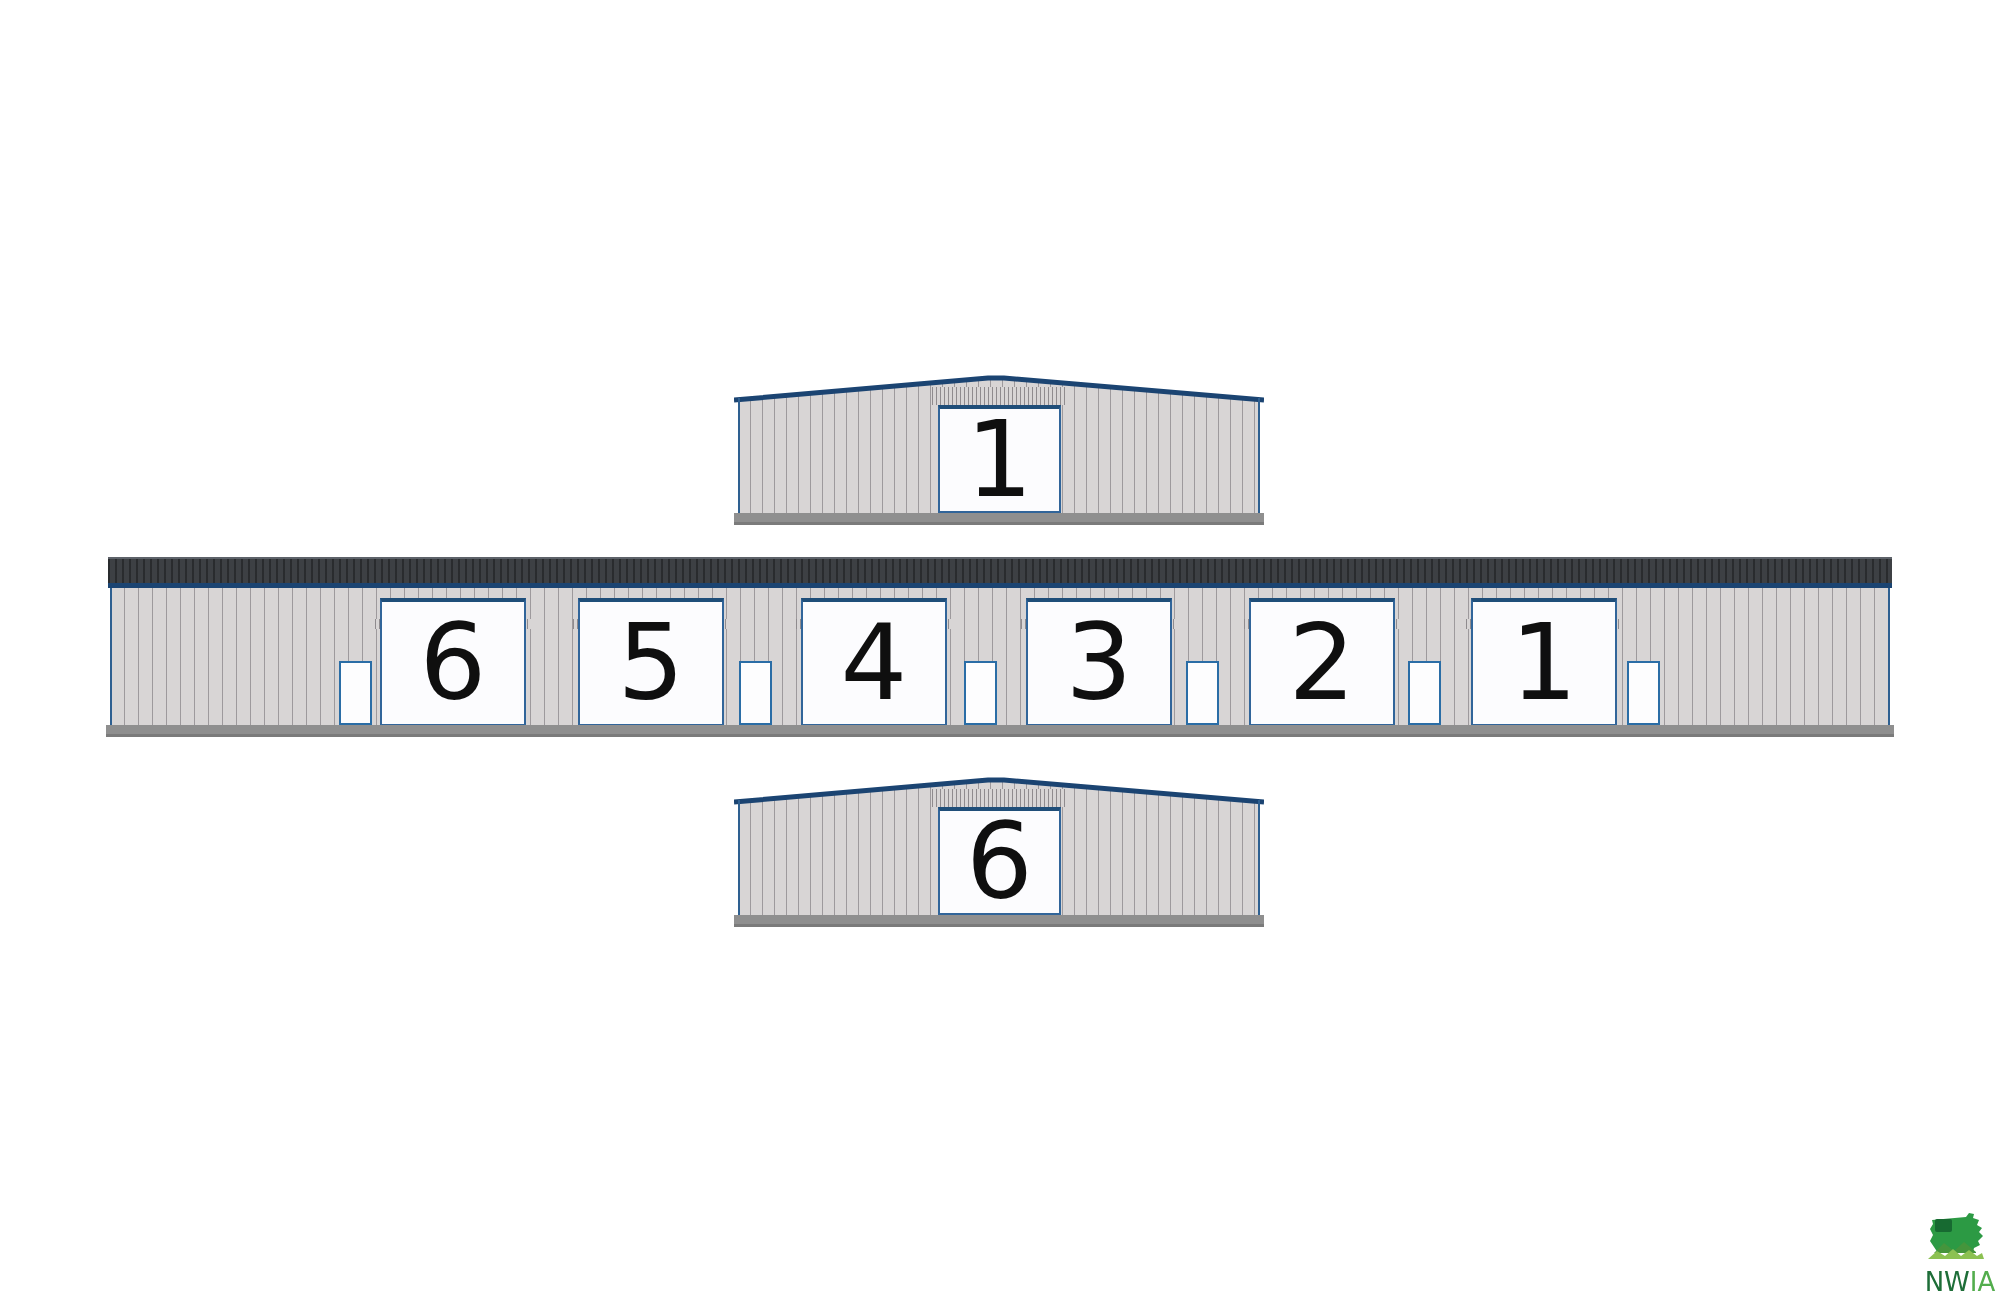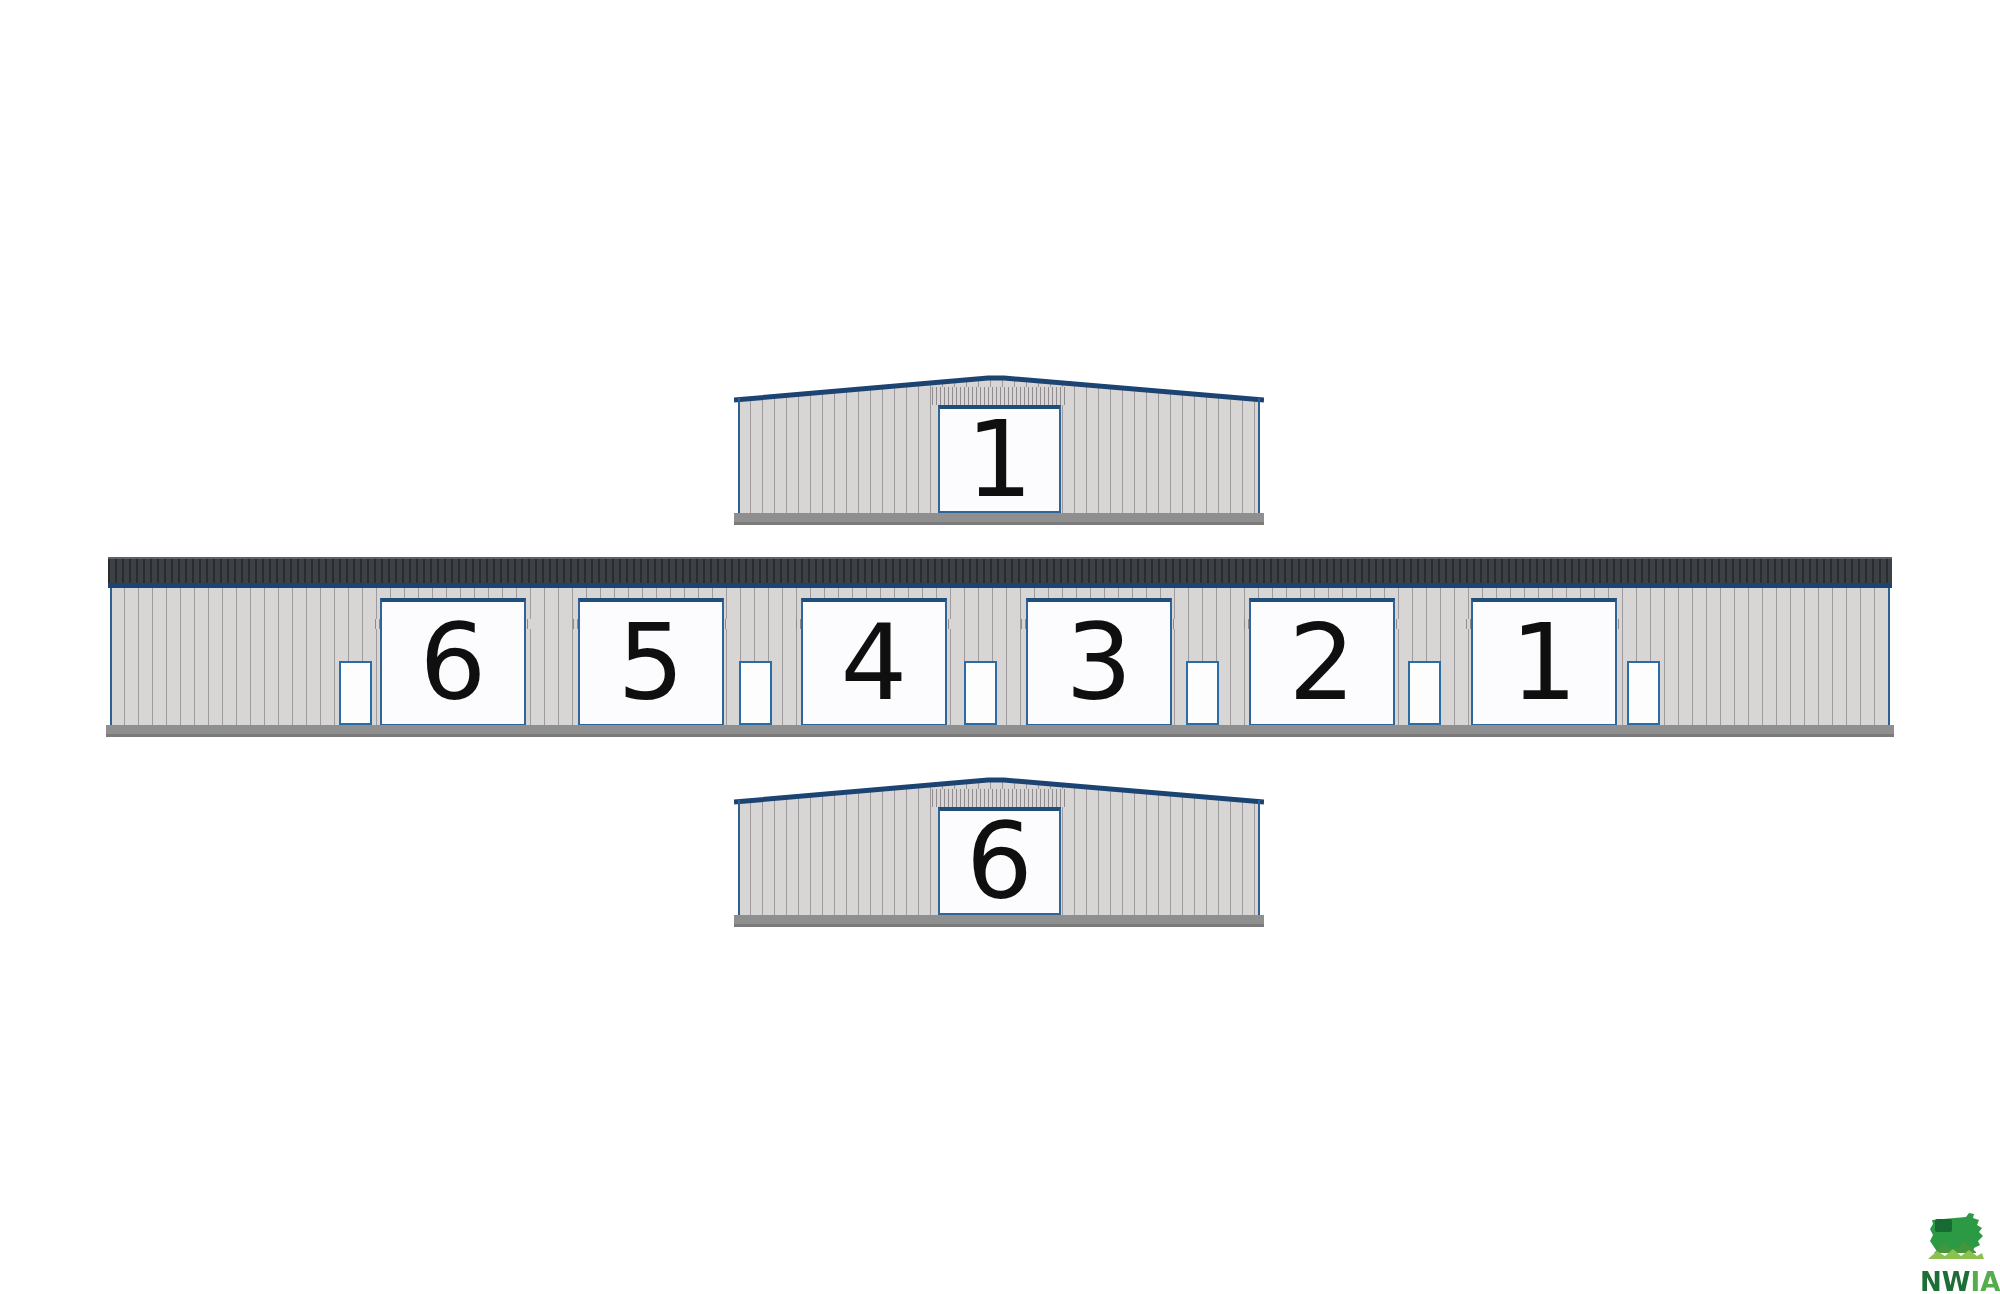--- a/index.html
+++ b/index.html
@@ -40,21 +40,21 @@
   .row-building .lintel{top:31px;height:10px;width:156px;}
   .garage-door{position:absolute;top:41px;width:146px;height:128px;box-sizing:border-box;
         background:#fcfcfe;border:2px solid #31659a;border-top:4px solid #1f4e79;
         display:flex;align-items:center;justify-content:center;}
   .walk-door{position:absolute;top:104px;width:33px;height:64px;box-sizing:border-box;
         background:#fdfdfe;border:2px solid #2a6da6;}
   .row-building .base-strip{left:-4px;top:168px;width:1788px;height:12px;}
 
   
   .logo{position:absolute;left:1920px;top:1212px;width:80px;height:80px;text-align:center;}
-  .logo .wordmark{margin-top:1px;font-size:26px;font-weight:bold;letter-spacing:0px;line-height:1;}
+  .logo .wordmark{margin-top:1px;font-size:26px;font-weight:normal;letter-spacing:0px;line-height:1;}
   .logo .nw{color:#1e6e38;}
   .logo .ia{color:#53ad4d;}
 </style>
 </head>
 <body>
 
 <div class="canvas">
 
   <div class="gable" style="left:738px;top:374px;">
     <div class="gwall siding-fine">

